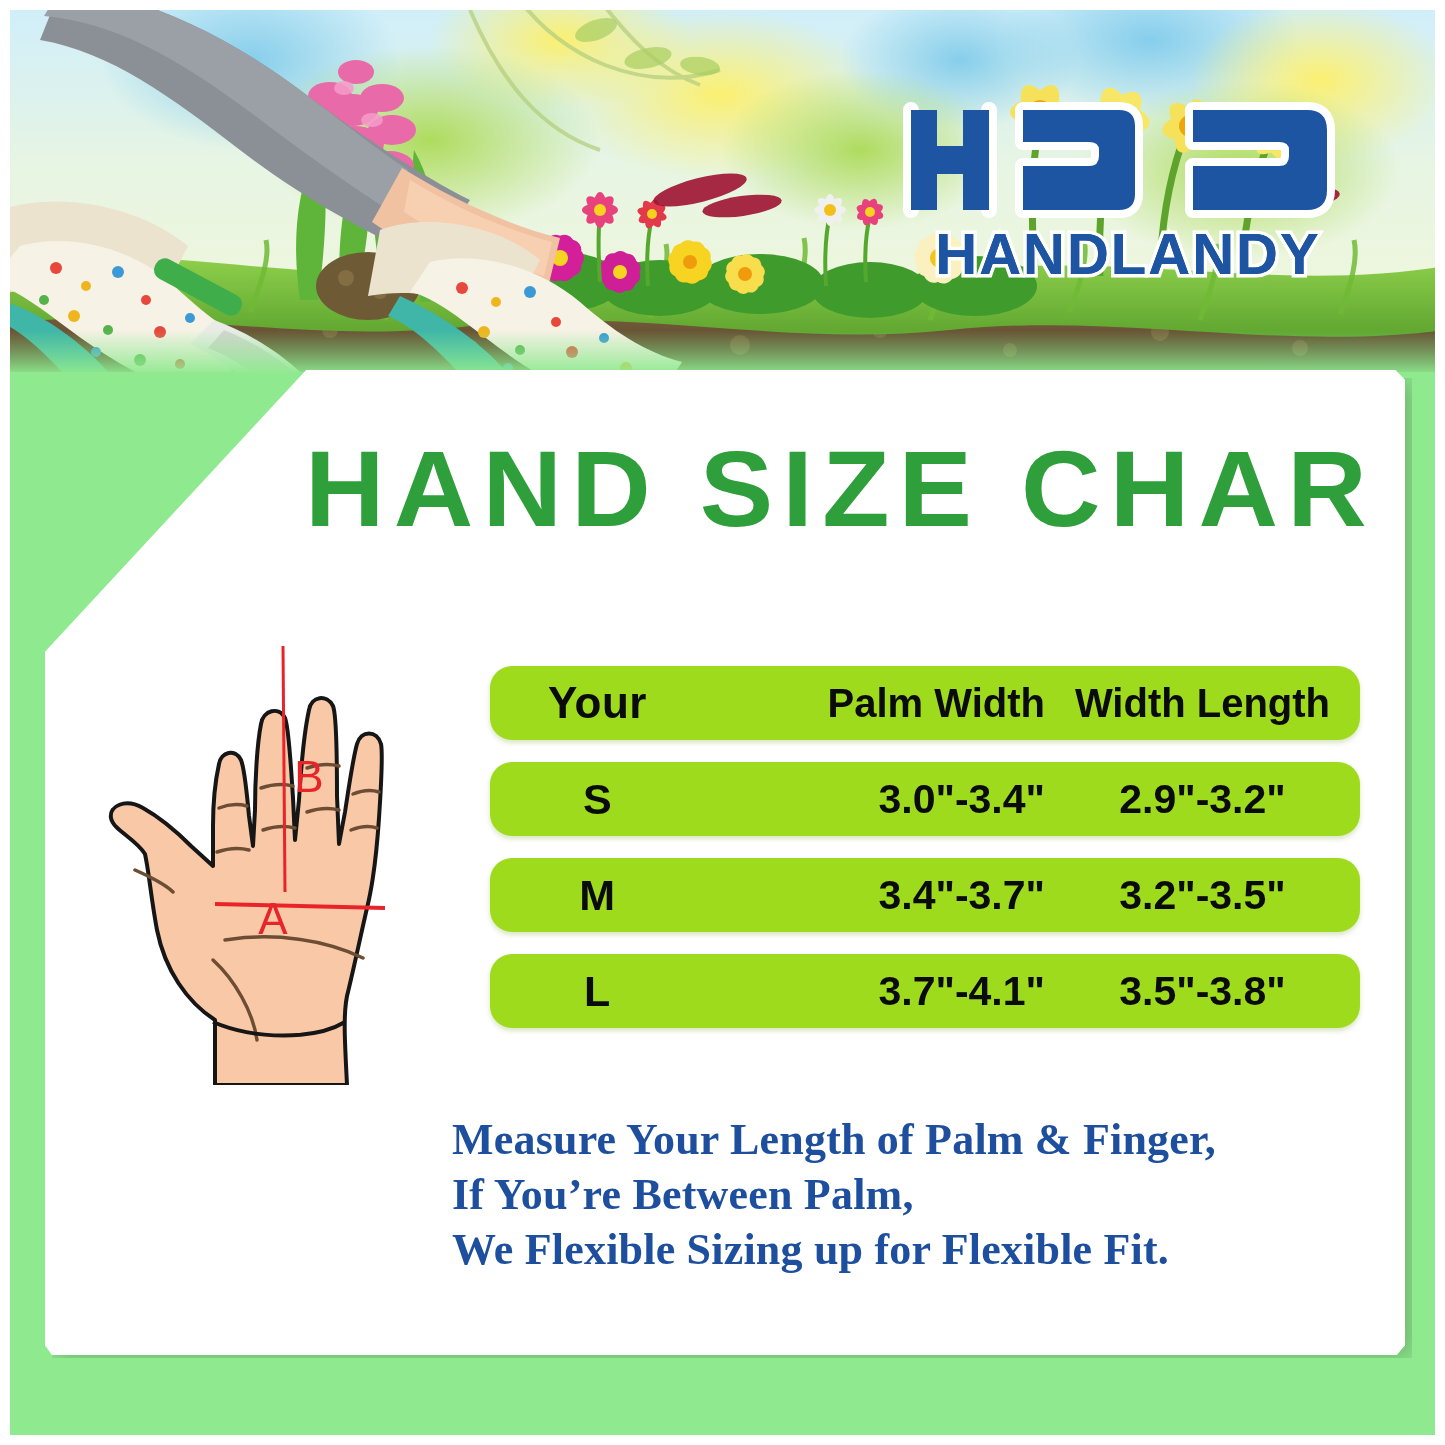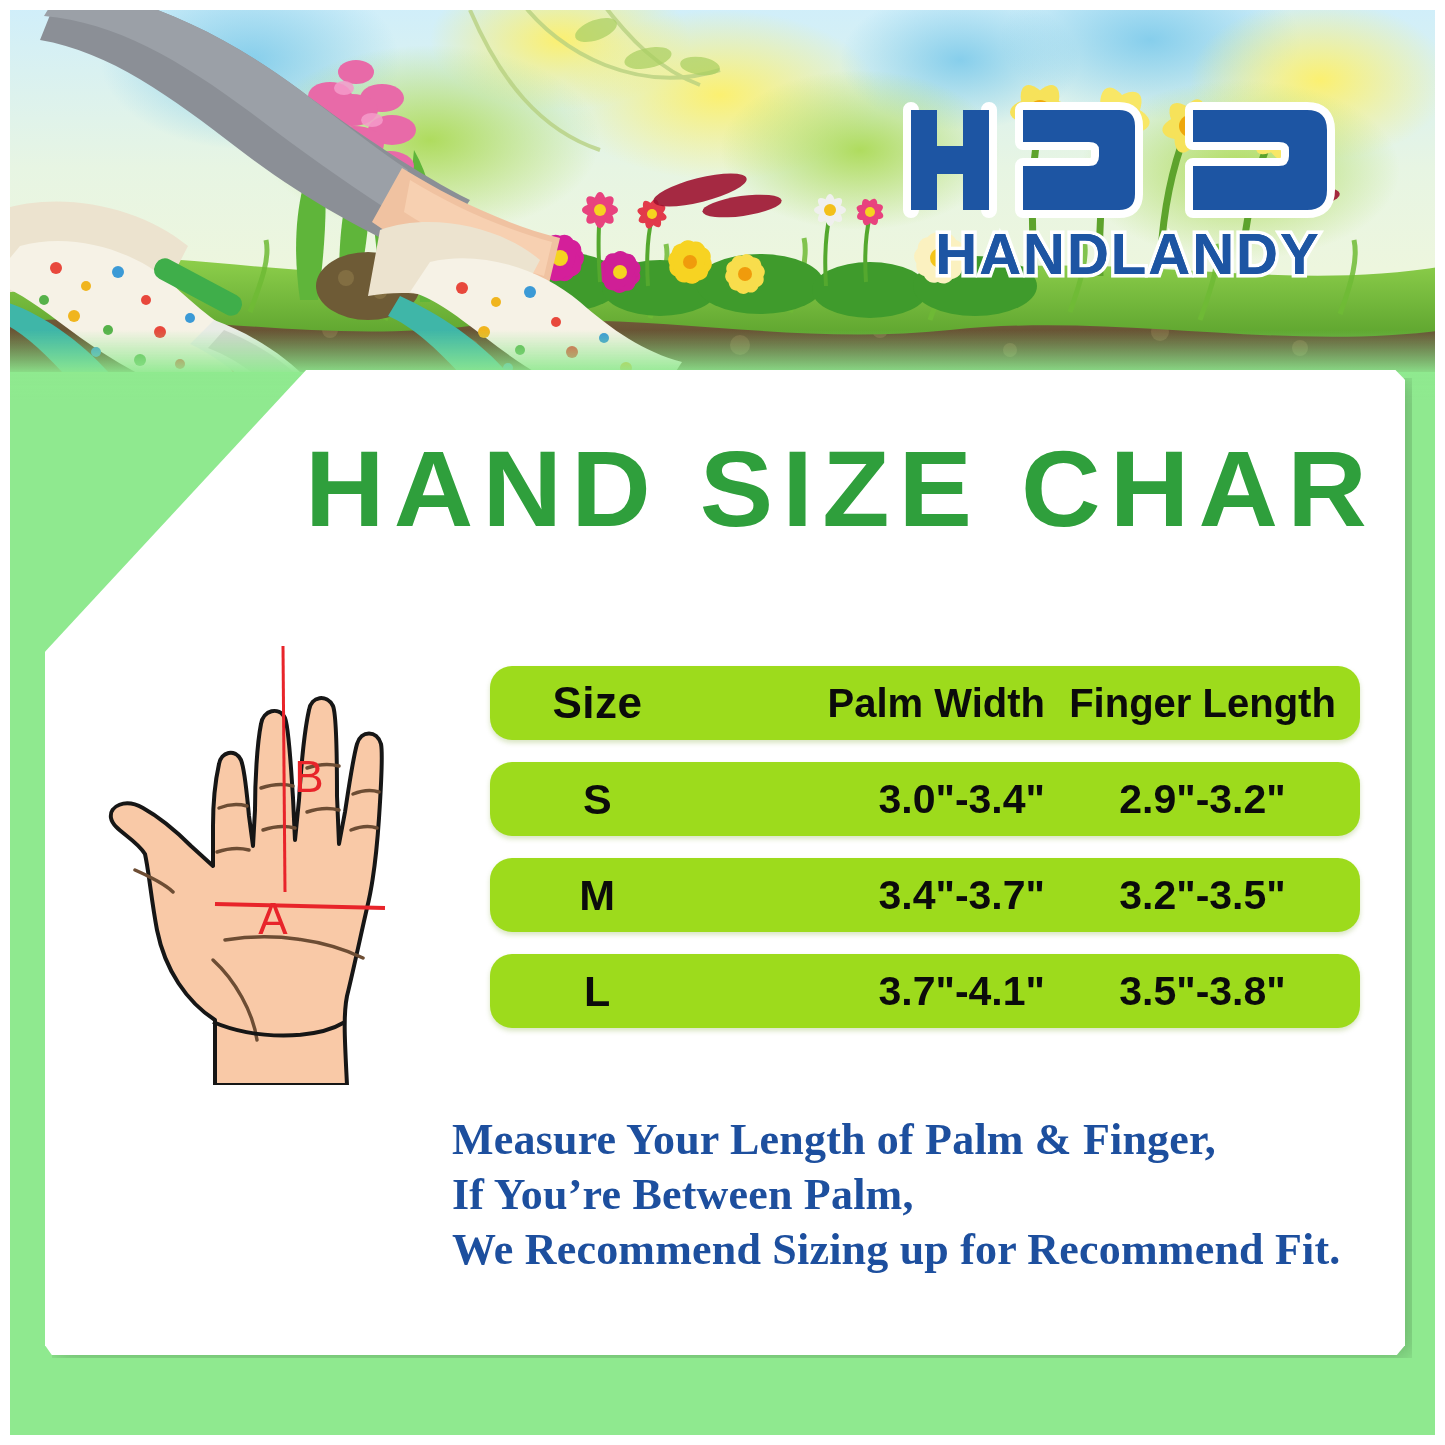--- a/index.html
+++ b/index.html
@@ -546,23 +546,23 @@
 
       <line x1="120" y1="264" x2="290" y2="268" stroke="#e8242a" stroke-width="4"></line>
       <line x1="188" y1="6" x2="190" y2="252" stroke="#e8242a" stroke-width="3"></line>
       <text x="178" y="294" font-family="Liberation Sans, sans-serif" font-size="44" fill="#e8242a" text-anchor="middle" id="label-a">A</text>
       <text x="214" y="152" font-family="Liberation Sans, sans-serif" font-size="44" fill="#e8242a" text-anchor="middle" id="label-b">B</text>
     </svg>
   </div>
 
   <div class="table">
     <div class="row header">
-      <div class="c-size">Size</div>
+      <div class="c-size">Your</div>
       <div class="c-palm">Palm Width</div>
-      <div class="c-finger">Finger Length</div>
+      <div class="c-finger">Width Length</div>
     </div>
     <div class="row">
       <div class="c-size">S</div>
       <div class="c-palm">3.0"-3.4"</div>
       <div class="c-finger">2.9"-3.2"</div>
     </div>
     <div class="row">
       <div class="c-size">M</div>
       <div class="c-palm">3.4"-3.7"</div>
       <div class="c-finger">3.2"-3.5"</div>
@@ -570,17 +570,17 @@
     <div class="row">
       <div class="c-size">L</div>
       <div class="c-palm">3.7"-4.1"</div>
       <div class="c-finger">3.5"-3.8"</div>
     </div>
   </div>
 
   <div class="note">
     <div>Measure Your Length of Palm &amp; Finger,</div>
     <div>If You’re Between Palm,</div>
-    <div>We Recommend Sizing up for Recommend Fit.</div>
+    <div>We Flexible Sizing up for Flexible Fit.</div>
   </div>
 
   <div class="bg-frame"></div>
 </div>
 
 </body></html>

